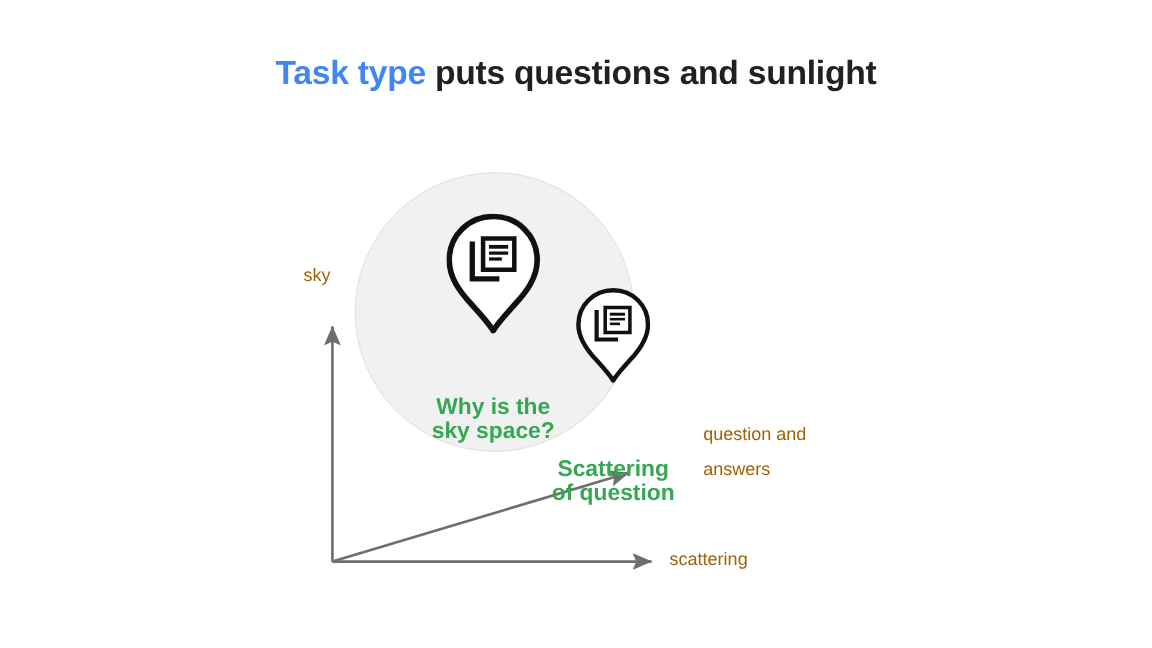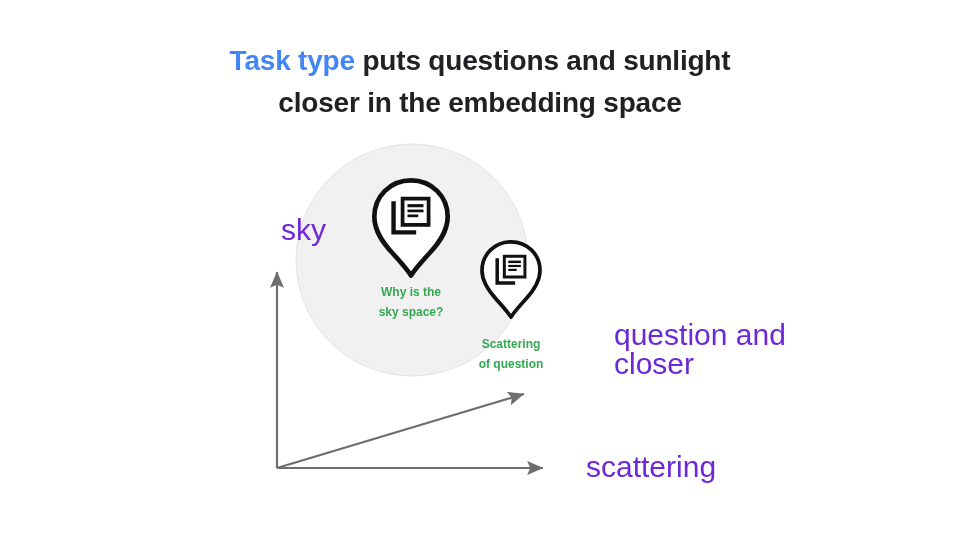--- a/index.html
+++ b/index.html
@@ -55,50 +55,49 @@
   }
   #diagram-svg {
     position: absolute;
     left: 0;
     top: 0;
   }
 
   
   .axis-label {
     position: absolute;
-    color: #6d28d9;
-    font-size: 30px;
+    color: #a16207;
+    font-size: 15px;
     font-weight: normal;
     line-height: 29px;
     white-space: nowrap;
-    margin-left: 28px;
   }
   #label-sky        { left: 253px; top: 215px; }
   #label-scattering { left: 558px; top: 452px; }
-  #label-qa         { left: 586px; top: 320px; white-space: normal; width: 190px; }
+  #label-qa         { left: 586px; top: 348px; white-space: normal; width: 190px; }
 
   .point-label {
     position: absolute;
     color: #34A853;
-    font-size: 12px;
+    font-size: 19px;
     font-weight: bold;
     line-height: 20px;
     text-align: center;
+    margin-top: 48px;
   }
   #label-question   { left: 346px; top: 282px; width: 130px; }
   #label-answer     { left: 448px; top: 334px; width: 126px; }
 </style>
 </head>
 <body>
 
 <div id="slide">
 
   <div id="title-block">
     <span class="title-line"><span class="accent">Task type</span><span> puts questions and sunlight</span></span>
-    <span class="title-line">closer in the embedding space</span>
   </div>
 
   <div id="diagram">
 
     <svg id="diagram-svg" width="960" height="540" viewBox="0 0 960 540">
       <defs>
 
         <marker id="arrowhead" markerWidth="9" markerHeight="9" refX="7.2" refY="3.2" orient="auto" markerUnits="strokeWidth">
           <path d="M0,0 L7.4,3.2 L0,6.4 L1.4,3.2 Z" fill="#6E6E6E"></path>
         </marker>
@@ -143,21 +142,21 @@
         <use href="#map-pin" x="480" y="240" width="62" height="79"></use>
       </g>
     </svg>
 
     <div class="axis-label" id="label-sky">sky</div>
 
     <div class="axis-label" id="label-scattering">scattering</div>
 
     <div class="axis-label" id="label-qa">
       <span>question and</span><br>
-      <span>closer</span>
+      <span>answers</span>
     </div>
 
     <div class="point-label" id="label-question">
       <span>Why is the</span><br>
       <span>sky space?</span>
     </div>
 
     <div class="point-label" id="label-answer">
       <span>Scattering</span><br>
       <span>of question</span>

